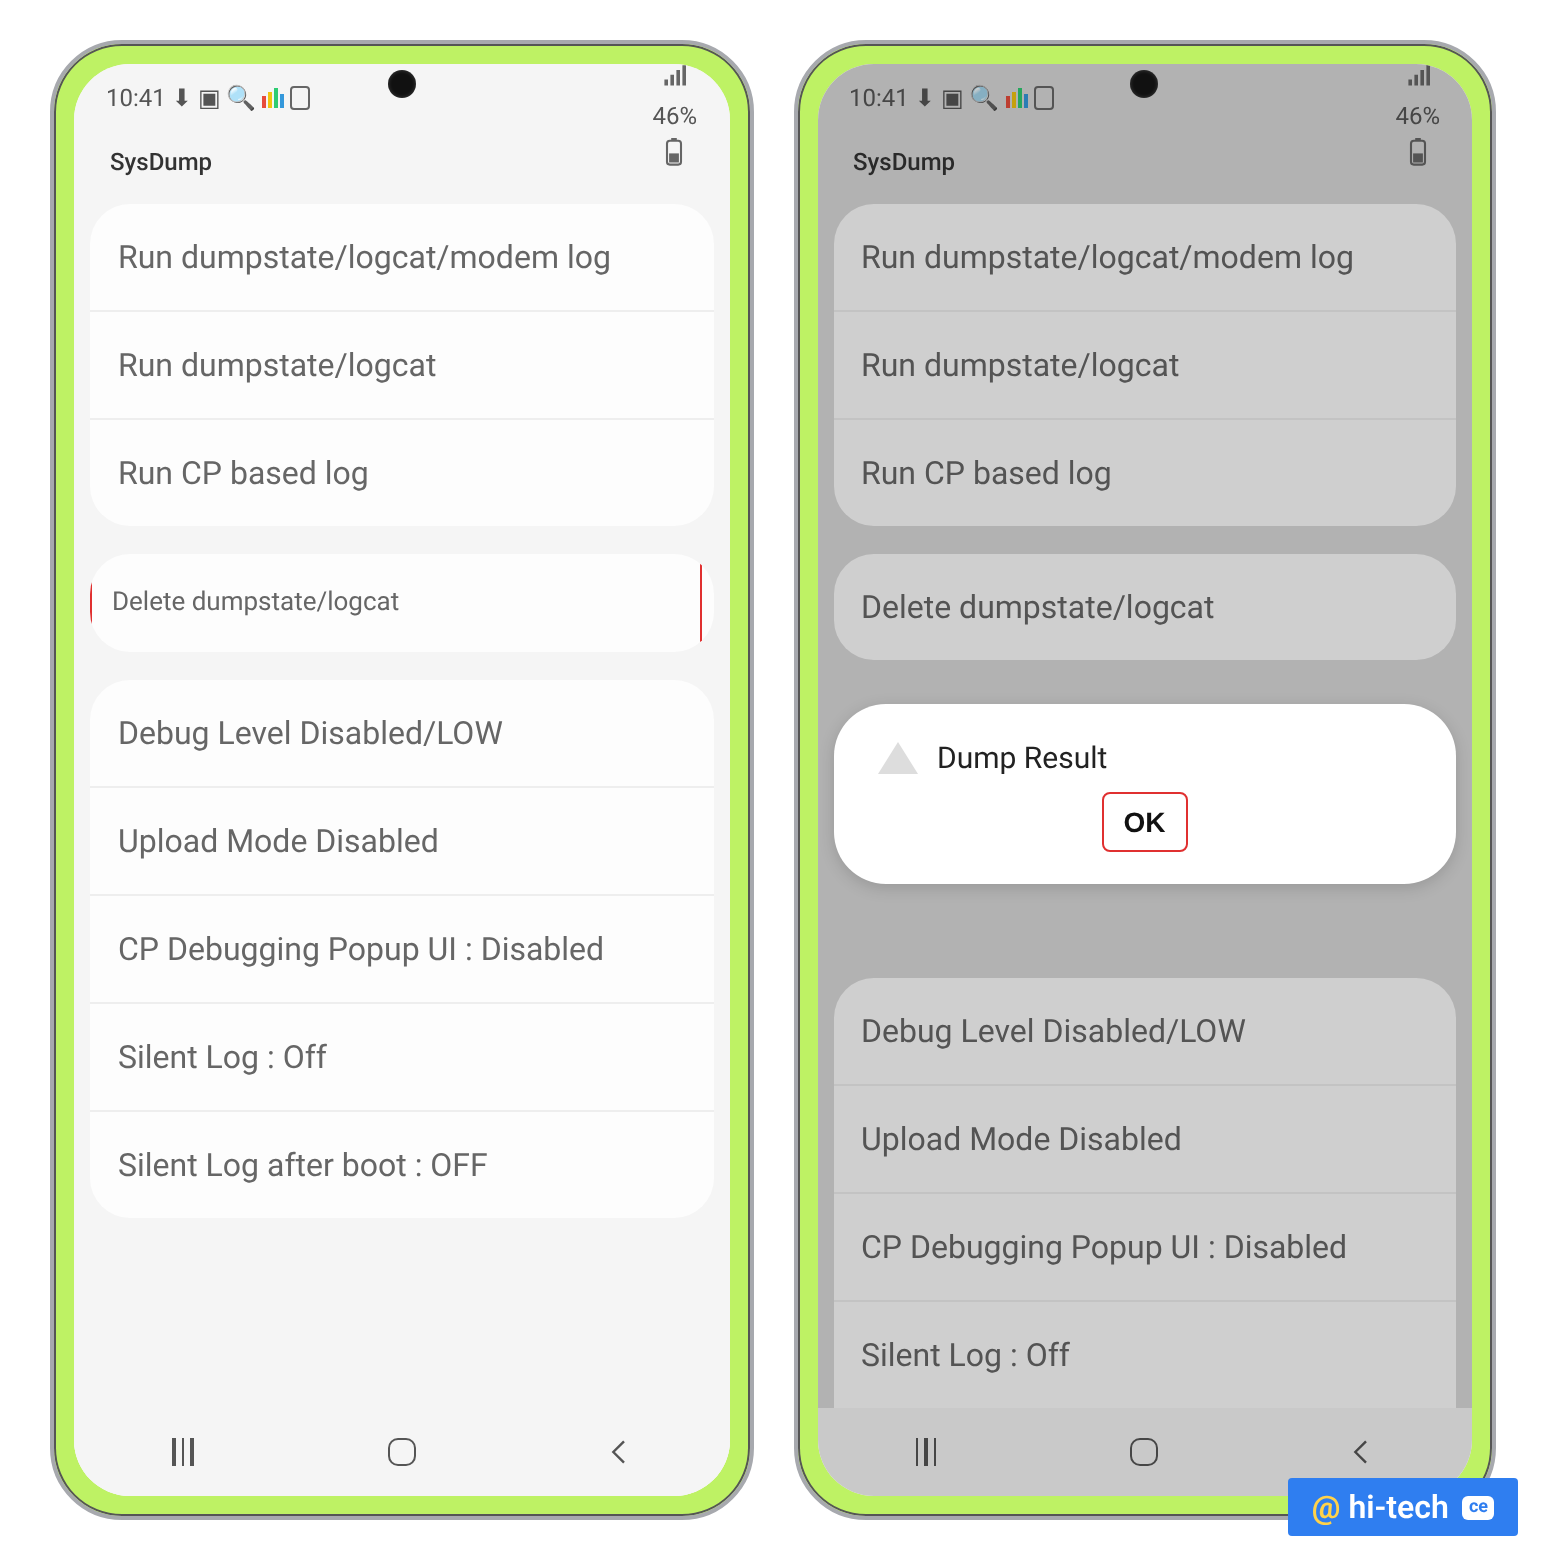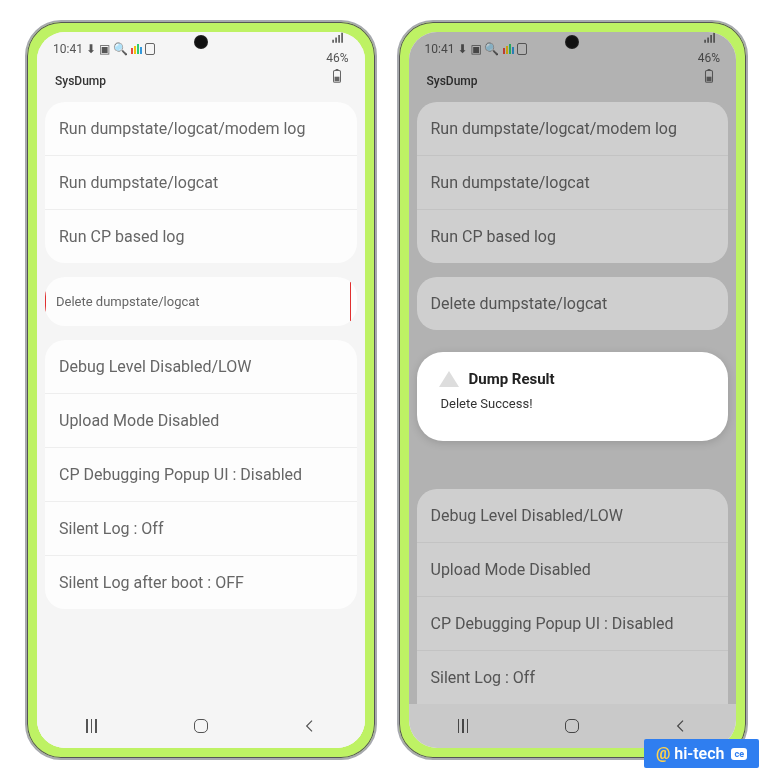--- a/index.html
+++ b/index.html
@@ -135,21 +135,21 @@
     z-index: 35;
   }
   .dialog-header { display:flex; align-items:center; gap:10px; margin-bottom:8px; }
   .warn-icon {
     width: 0; height: 0;
     border-left: 10px solid transparent;
     border-right: 10px solid transparent;
     border-bottom: 16px solid #ddd;
     position: relative;
   }
-  .dialog-title { font-size: 15px; font-weight: 700; color: #222; }
+  .dialog-title { font-size: 15px; font-weight: 400; color: #222; }
   .dialog-msg { font-size: 13px; color: #333; margin-bottom: 14px; padding-left:2px; }
   .dialog-actions { display:flex; justify-content:center; }
   .ok-btn {
     border: 1.6px solid #e03030;
     border-radius: 4px;
     padding: 6px 10px;
     font-size: 14px;
     font-weight: 700;
     color: #111;
     background: #fff;
@@ -353,21 +353,23 @@
               </svg>
           </div>
         </div>
       </div>
 
       <div class="dialog">
         <div class="dialog-header">
           <div class="warn-icon"></div>
           <div class="dialog-title">Dump Result</div>
         </div>
-        <div class="dialog-msg">Delete Success!</div>
+        <div class="dialog-actions">
+          <button class="ok-btn">OK</button>
+        </div>
       </div>
     </div>
   </div>
 
 </div>
 
 <div class="watermark">
   <span class="at">@</span>
   <span>hi-tech</span>
   <span class="badge">ce</span>

